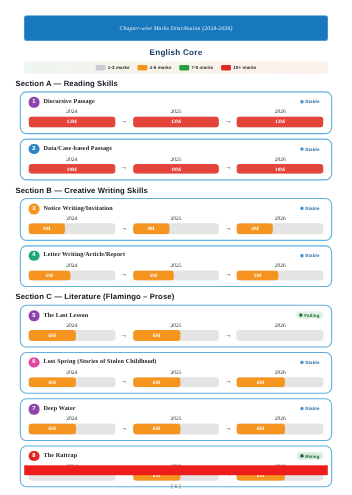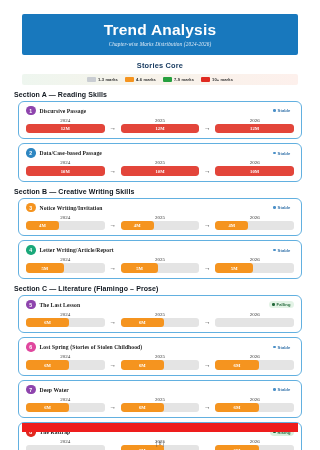--- a/index.html
+++ b/index.html
@@ -190,25 +190,24 @@
     color: #555555;
     font-family: "Liberation Serif", serif;
   }
 </style>
 </head>
 <body>
 
 <div class="page">
 
   <div class="header">
-    <div class="header-title">Trend Analysis</div>
     <div class="header-sub">Chapter-wise Marks Distribution (2024-2026)</div>
   </div>
 
-  <div class="subject">Stories Core</div>
+  <div class="subject">English Core</div>
 
   <div class="legend" id="legend">
       <div class="legend-item">
         <span class="legend-swatch" style="background: rgb(201, 205, 210);"></span>
         <span class="legend-label">1-3 marks</span>
       </div>
       <div class="legend-item">
         <span class="legend-swatch" style="background: rgb(245, 148, 31);"></span>
         <span class="legend-label">4-6 marks</span>
       </div>

